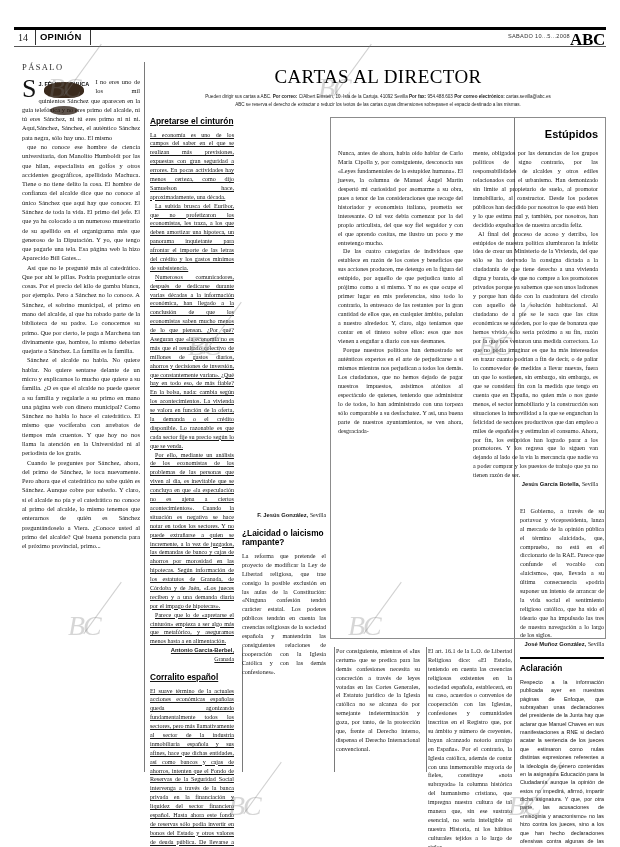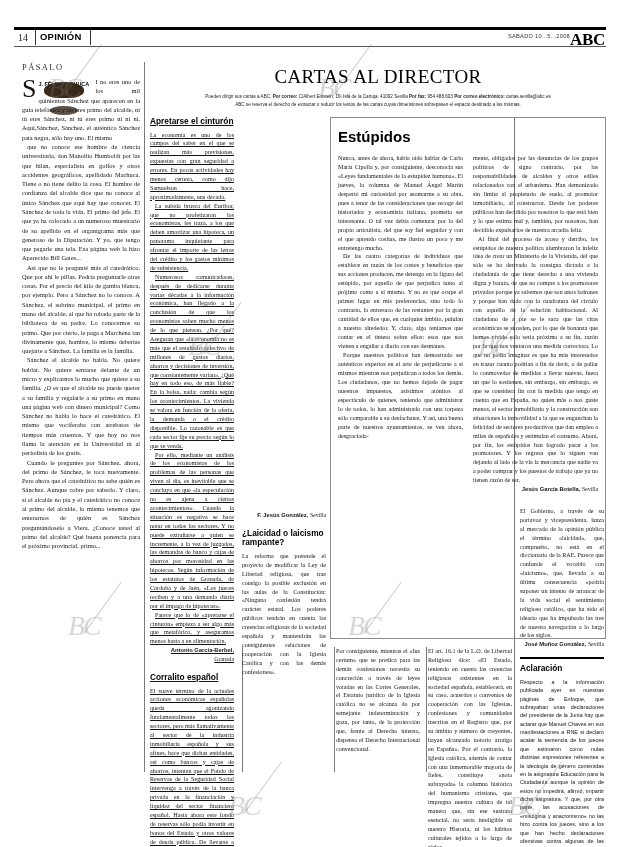--- a/index.html
+++ b/index.html
@@ -152,21 +152,21 @@
   .lcol.c1 { left: 0; text-decoration: underline; }
   .lcol.c2 { left: 92px; }
 
   .box {
     position: absolute; left: 180px; top: 0; width: 276px; height: 522px;
     border: 0.7px solid #8c8c8c;
     padding: 6px 7px 5px 7px;
   }
   .box-title {
     font-family: "Liberation Sans", sans-serif;
-    font-weight: bold; font-size: 15px; text-align: left;
+    font-weight: bold; font-size: 11px; text-align: right;
     margin: 4px 0 9px 0; color: #000;
   }
   .box-cols { display: flex; gap: 10px; }
   .box-col {
     width: 126px; font-size: 6.1px; line-height: 1.47;
     text-align: justify; hyphens: auto; -webkit-hyphens: auto;
   }
 
   .rcol {
     position: absolute; width: 84px;

